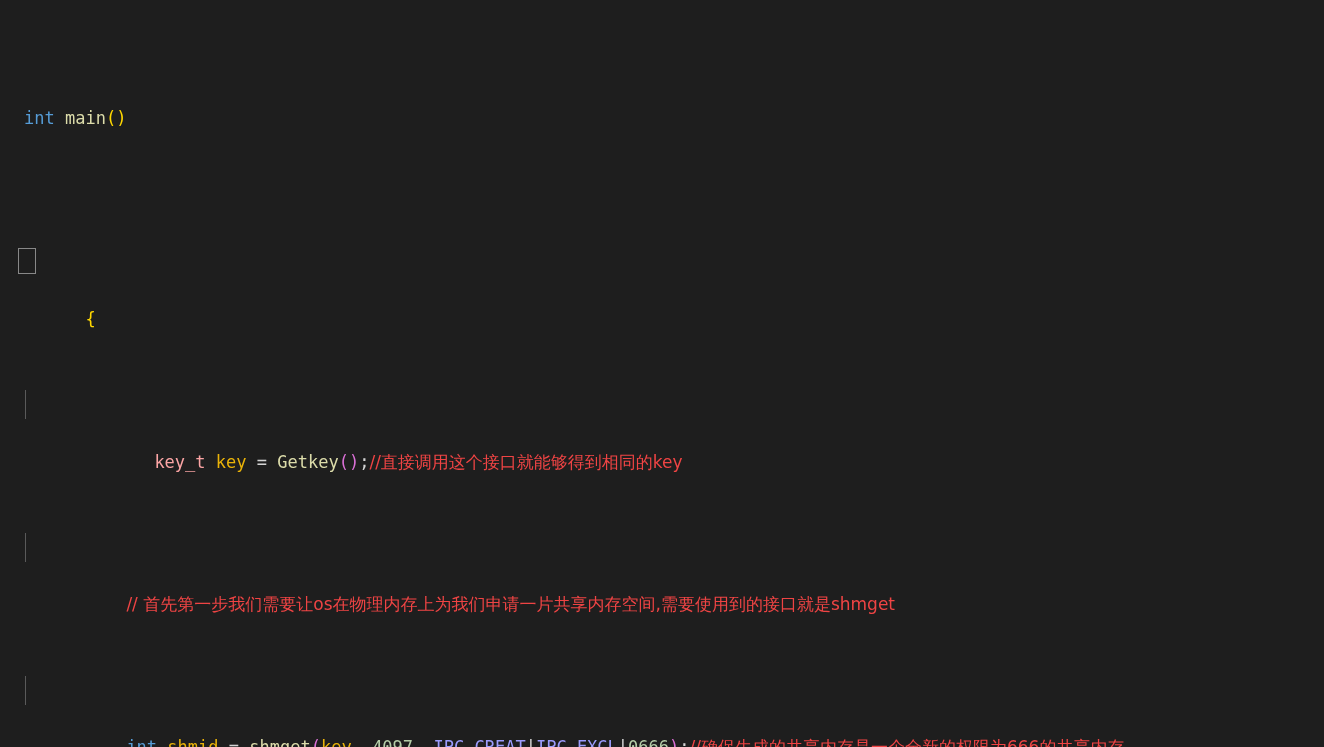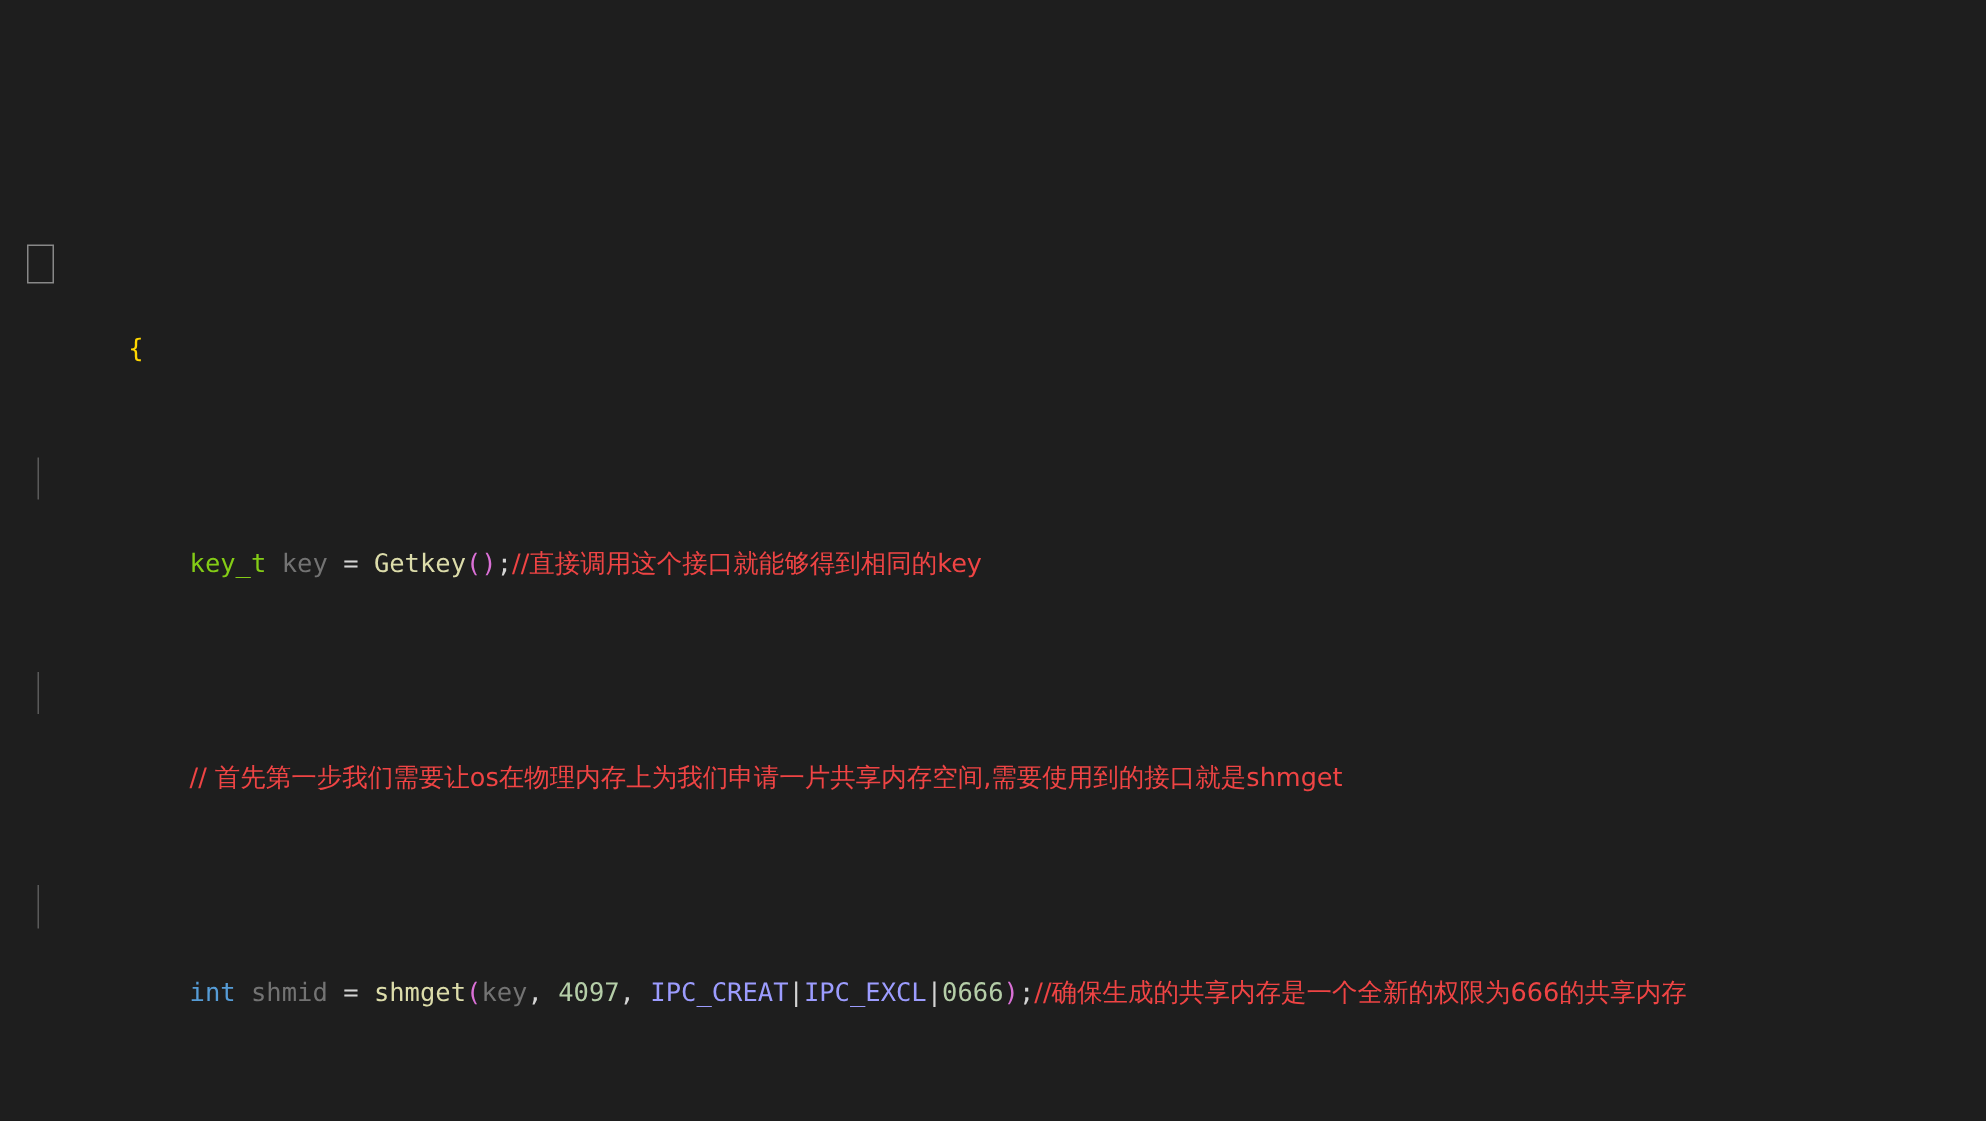--- a/index.html
+++ b/index.html
@@ -36,42 +36,43 @@
     background:#5a5a5a;z-index:1;
   }
   .g1{left:25px;}
   
   .bracketbox{
     position:absolute;left:18px;top:1px;width:18px;height:26px;
     border:1px solid #888;box-sizing:border-box;z-index:3;
   }
   
   .kw      {color:#569cd6;}
-  .type    {color:#84cc16;}
-  .var     {color:#737373;}
+  .type    {color:#fca5a5;margin-left:28px;}
+  .var     {color:#eab308;}
   .fn      {color:#dcdcaa;}
   .com     {color:#ef4444;}
   .num     {color:#b5cea8;}
   .op      {color:#d4d4d4;}
   .plain   {color:#d4d4d4;}
   .paren1  {color:#da70d6;}
   .paren2  {color:#ffd700;}
   .macro   {color:#9c9cfe;}
   .pipe    {color:#d4d4d4;}
   .cjk     {font-family:"DejaVu Sans","Liberation Sans",sans-serif;}
 </style>
 </head>
 <body>
 
 <div id="editor">
   <div class="edge"></div>
 
   <div class="code-area">
 
     
+    <div class="line"><span class="txt"><span class="kw">int</span><span class="plain"> </span><span class="fn">main</span><span class="paren2">()</span></span></div>
 
     
     <div class="line">
       <span class="bracketbox"></span>
       <span class="txt"><span class="paren2">{</span></span>
     </div>
 
     
     <div class="line">
       <span class="guide g1"></span>

